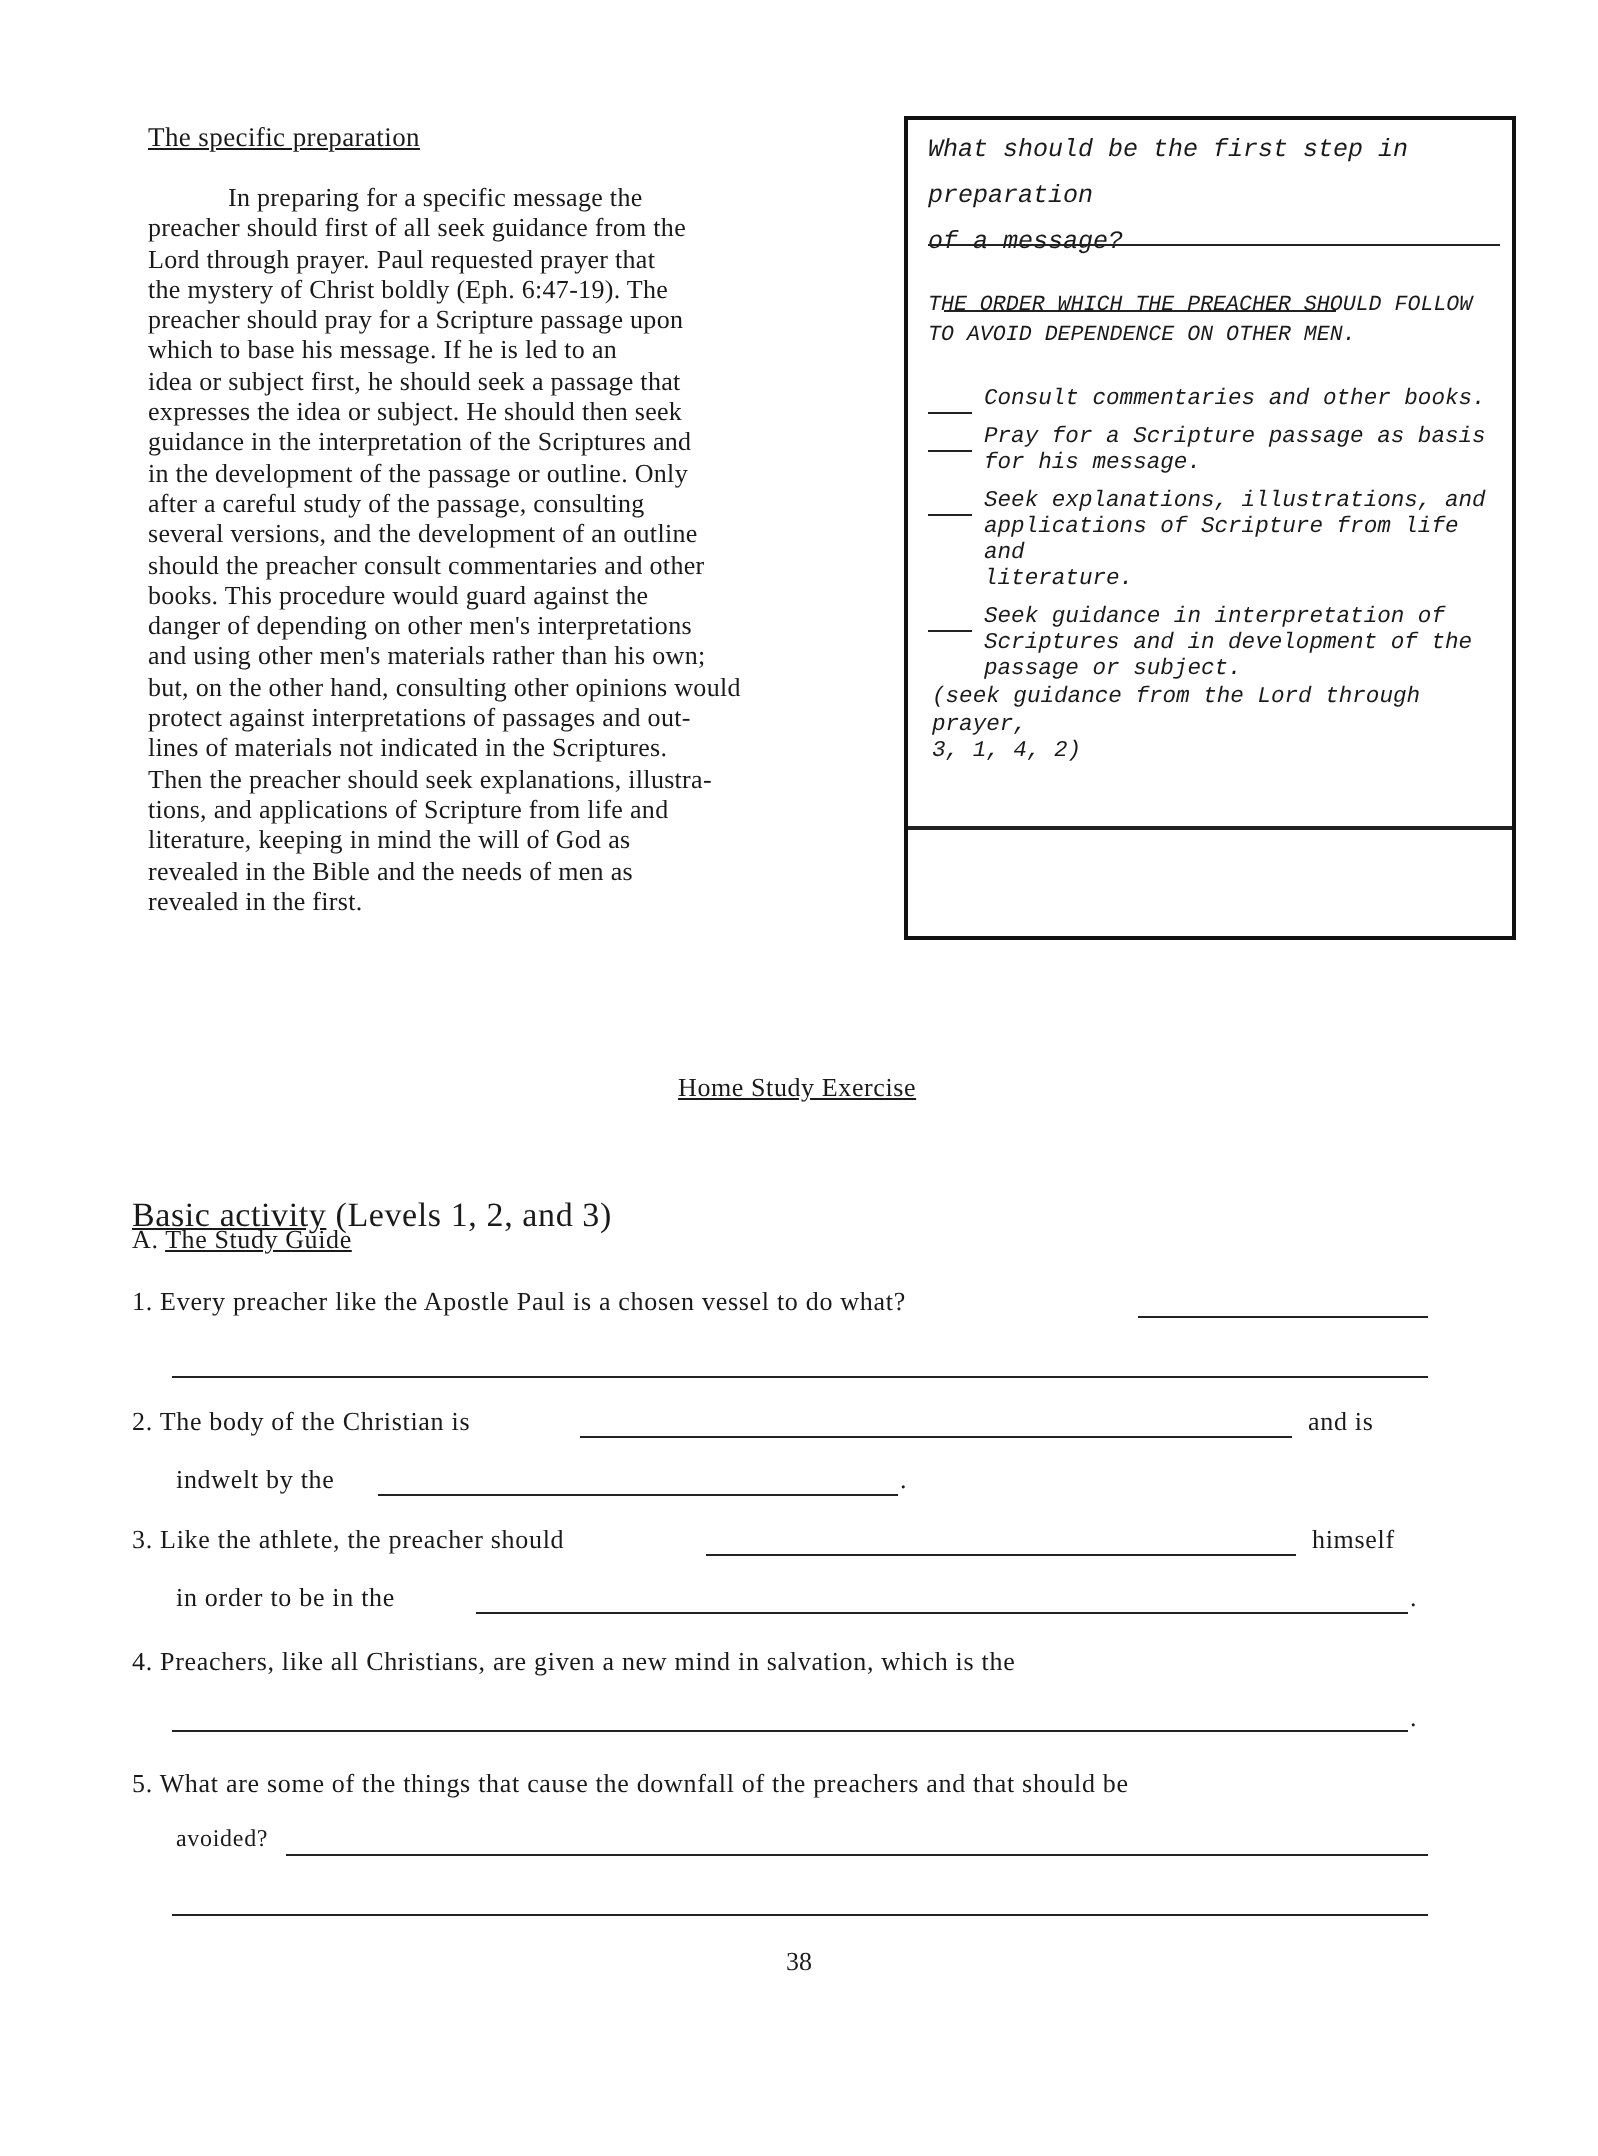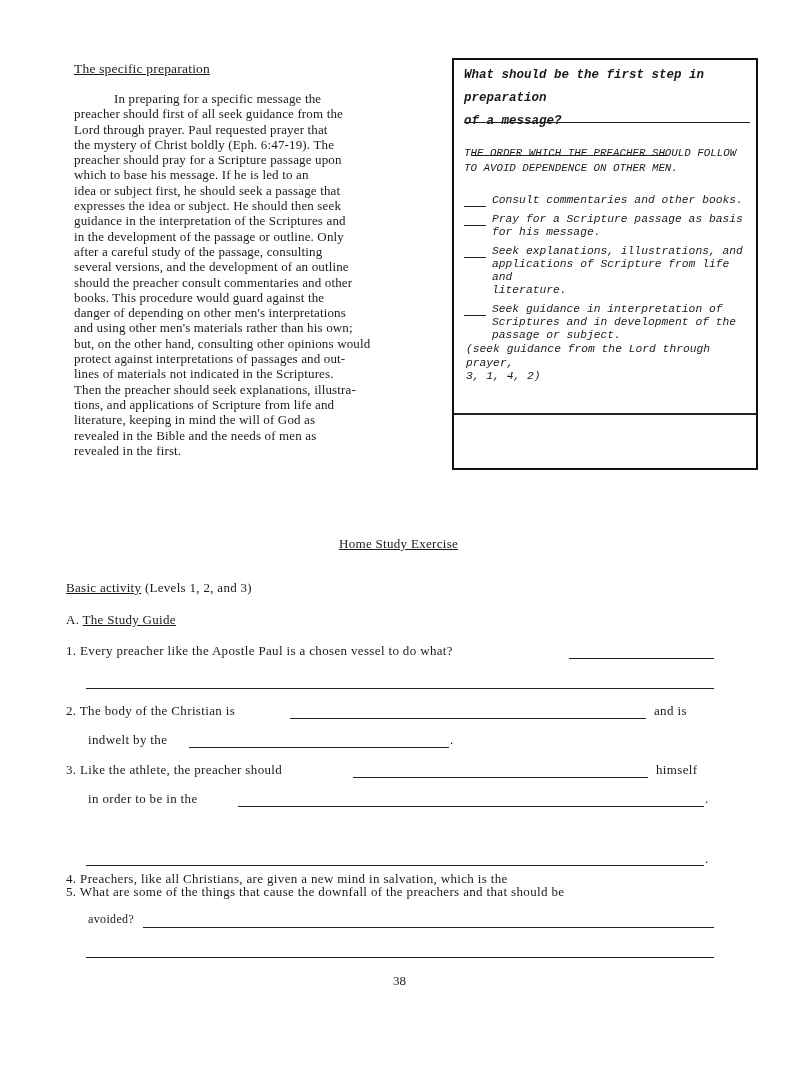--- a/index.html
+++ b/index.html
@@ -10,34 +10,34 @@
 
   
   #sec-title { left:74px; top:61px; font-size:13.5px; text-decoration:underline; letter-spacing:0.2px; }
   #left-body { left:74px; top:91px; width:372px; font-size:13px; line-height:15.3px; letter-spacing:0.15px; }
   #left-body .line { white-space:nowrap; display:block; }
   #left-body .indent { padding-left:40px; }
 
   
   #box { left:452px; top:58px; width:306px; height:412px; border:2px solid #111; box-sizing:border-box; }
   #box .divider { position:absolute; left:0; right:0; top:353px; border-top:2px solid #222; }
-  #box .q { position:absolute; left:10px; top:4px; width:290px; font-style:italic; font-size:12.5px; line-height:23px;font-weight:bold; }
+  #box .q { position:absolute; left:10px; top:4px; width:290px; font-style:italic; font-size:12.5px; line-height:23px; }
   .blank { display:inline-block; border-bottom:1px solid #222; vertical-align:bottom; }
   #box .fullblank { position:absolute; left:10px; width:286px; border-bottom:1px solid #222; top:62px; }
   #box .instr { position:absolute; left:10px; top:86px; width:292px; font-style:italic; font-size:10.8px; line-height:14.5px; white-space:nowrap; }
   #box .steps { position:absolute; left:10px; top:134px; width:292px; }
   #box .step { display:flex; align-items:flex-start; font-style:italic; font-size:11.3px; line-height:13px; margin-bottom:6px; }
   #box .step .num { flex:0 0 22px; height:12px; border-bottom:1px solid #222; margin-right:6px; }
   #box .step .txt { white-space:pre-line; }
   #box .answer { position:absolute; left:12px; top:283px; font-style:italic; font-size:11.3px; line-height:13.5px; white-space:pre-line; }
 
   
   .u { text-decoration:underline; }
   #hse-title { left:339px; top:536px; font-size:13px; letter-spacing:0.3px; }
-  #basic { left:66px; top:580px; font-size:13px; letter-spacing:0.3px;text-align:center; }
+  #basic { left:66px; top:598px; font-size:17px; letter-spacing:0.3px;text-align:center; }
   #studyguide { left:66px; top:612px; font-size:13px; letter-spacing:0.3px; }
   .qline { position:absolute; font-size:13px; letter-spacing:0.35px; white-space:nowrap; }
   .rule { position:absolute; border-bottom:1px solid #222; height:0; }
   #page-num { left:0; width:799px; text-align:center; top:973px; font-size:13px; }
 </style>
 </head>
 <body>
 
 <div id="sec-title" class="abs serif">The specific preparation</div>
 <div id="left-body" class="abs serif">
@@ -125,21 +125,21 @@
 <div class="rule" style="left:189px;top:747px;width:260px;"></div>
 <div class="qline serif" style="left:450px;top:732px;">.</div>
 
 <div class="qline serif" style="left:66px;top:762px;">3. Like the athlete, the preacher should</div>
 <div class="rule" style="left:353px;top:777px;width:295px;"></div>
 <div class="qline serif" style="left:656px;top:762px;">himself</div>
 <div class="qline serif" style="left:88px;top:791px;">in order to be in the</div>
 <div class="rule" style="left:238px;top:806px;width:466px;"></div>
 <div class="qline serif" style="left:705px;top:791px;">.</div>
 
-<div class="qline serif" style="left:66px;top:823px;margin-top:48px;">4. Preachers, like all Christians,  are given a new mind in salvation,  which is the</div>
+<div class="qline serif" style="left:66px;top:823px;">4. Preachers, like all Christians,  are given a new mind in salvation,  which is the</div>
 <div class="rule" style="left:86px;top:865px;width:618px;"></div>
 <div class="qline serif" style="left:705px;top:851px;">.</div>
 
 <div class="qline serif" style="left:66px;top:884px;">5. What are some of the things that cause the downfall of the preachers and that should be</div>
 <div class="qline serif" style="left:88px;top:912px;font-size:12px;">avoided?</div>
 <div class="rule" style="left:143px;top:927px;width:571px;"></div>
 <div class="rule" style="left:86px;top:957px;width:628px;"></div>
 
 <div id="page-num" class="abs serif">38</div>
 

